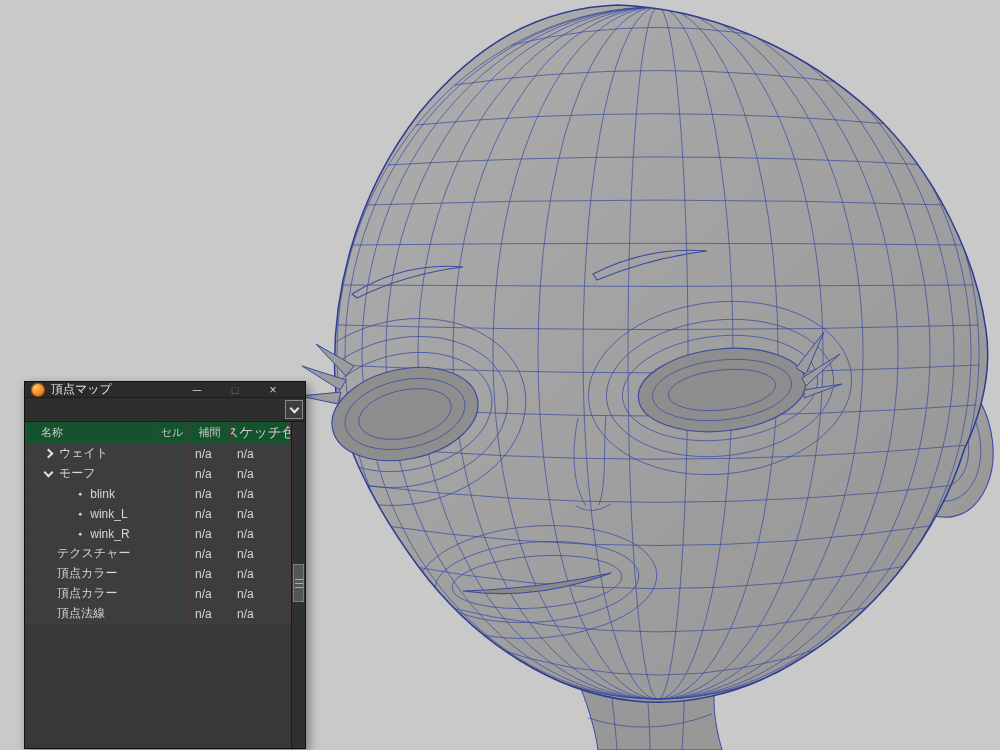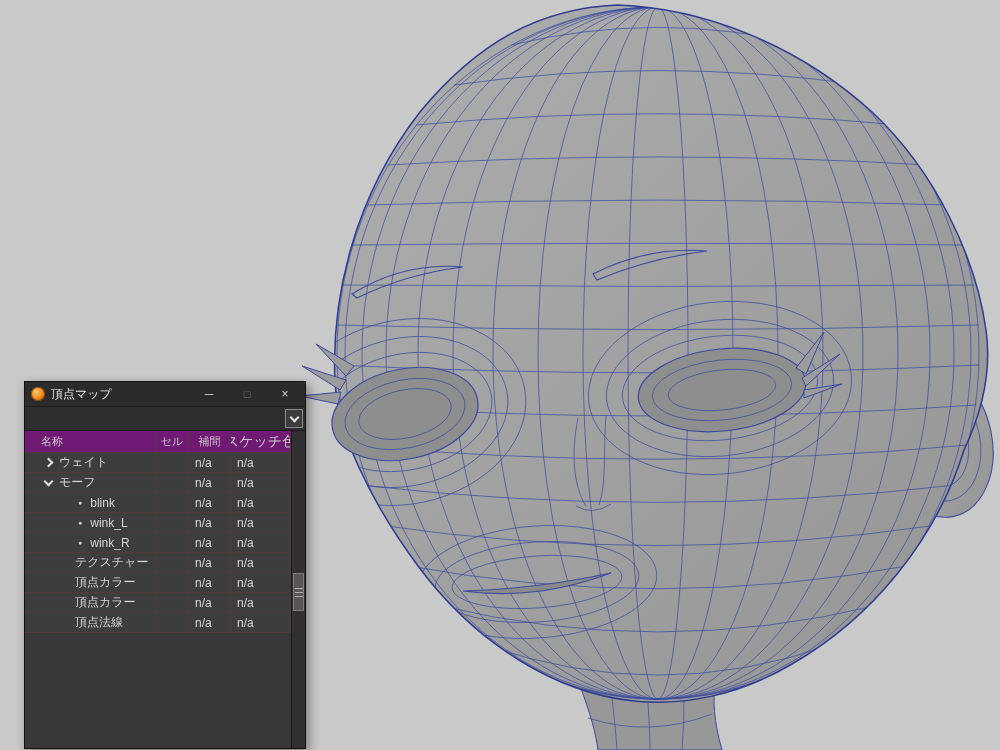--- a/index.html
+++ b/index.html
@@ -18,47 +18,47 @@
   .w2{stroke:var(--wire);stroke-width:1.1;fill:none}
   .outline{stroke:var(--outline);stroke-width:1.5;fill:none}
   .fillface{fill:url(#faceGrad)}
   .filleye{fill:#8e8e8e;stroke:var(--wire);stroke-width:1.2}
   .filllash{fill:#9c9c9c;stroke:var(--wire);stroke-width:1}
   .fillneck{fill:#989898;stroke:var(--wire);stroke-width:1}
 
   
   .panel{position:absolute;left:24px;top:381px;width:282px;height:368px;background:#383838;
          border:1px solid #121212;box-shadow:3px 4px 10px rgba(0,0,0,.4);display:flex;flex-direction:column}
-  .titlebar{height:25px;background:#2b2b2b;display:flex;align-items:center;padding:0 4px 0 6px;gap:6px;border-bottom:1px solid #1b1b1b;flex:none}
+  .titlebar{height:16px;background:#2b2b2b;display:flex;align-items:center;padding:0 16px 0 6px;gap:6px;border-bottom:1px solid #1b1b1b;flex:none}
   .appicon{width:14px;height:14px;border-radius:50%;flex:none;
            background:radial-gradient(circle at 35% 32%,#ffc36b,#f08a1d 55%,#b35208);
            box-shadow:inset 0 0 0 1px rgba(90,40,0,.6)}
   .title{font-size:12px;color:#e3e3e3;flex:1;white-space:nowrap;overflow:hidden}
   .winbtn{width:32px;height:21px;display:flex;align-items:center;justify-content:center;color:#d2d2d2;font-size:12px;flex:none}
   .winbtn.max{color:#7c7c7c;font-size:11px}
   .toolbar{height:24px;background:#2e2e2e;border-bottom:1px solid #1b1b1b;position:relative;flex:none}
   .dropdown{position:absolute;right:2px;top:2px;width:18px;height:19px;background:#3c3c3c;border:1px solid #8a8a8a;
             display:flex;align-items:center;justify-content:center}
   .chevdown{width:7px;height:7px;border-right:2px solid #e6e6e6;border-bottom:2px solid #e6e6e6;transform:rotate(45deg);margin-top:-3px}
 
   .tablewrap{flex:1;display:flex;overflow:hidden}
   .table{flex:1;background:#383838}
   .thead,.vrow{display:grid;grid-template-columns:131px 33px 42px 60px}
-  .thead{height:22px;background:#701a75;border-bottom:1px solid var(--grid)}
+  .thead{height:22px;background:#14532d;border-bottom:1px solid var(--grid)}
   .th{font-size:11px;color:#c9c9c9;display:flex;align-items:center;justify-content:center;border-right:1px solid var(--grid);white-space:nowrap;overflow:hidden}
   .th.namecol{justify-content:flex-start;padding-left:16px}
   .th.sketchcol{font-size:14px}
   .vrow{height:20px;background:#3d3d3d;border-bottom:1px solid var(--grid)}
   .cell{font-size:12px;color:#d7d7d7;display:flex;align-items:center;border-right:1px solid var(--grid);padding-left:6px;white-space:nowrap;overflow:hidden}
   .cell.name{padding-left:15px}
   .chev{width:7px;height:7px;border-right:2px solid #e0e0e0;border-bottom:2px solid #e0e0e0;
         transform:rotate(-45deg);margin:0 7px 0 5px;flex:none}
   .chev.down{transform:rotate(45deg);margin-top:-3px}
   .bullet{color:#cfcfcf;font-size:7px;margin-left:38px;margin-right:8px;flex:none}
-  .name.plain .lab{margin-left:35px}
+  .name.plain .lab{margin-left:17px}
   .lab{font-size:12px}
 
   .scroll{width:14px;background:#303030;border-left:1px solid #1b1b1b;position:relative;flex:none}
   .thumb{position:absolute;left:1px;right:1px;top:142px;height:38px;background:#565656;border:1px solid #7e7e7e;
          display:flex;flex-direction:column;align-items:center;justify-content:center;gap:3px}
   .thumb i{display:block;width:8px;height:1px;background:#aeaeae}
 </style>
 </head>
 <body>
 

